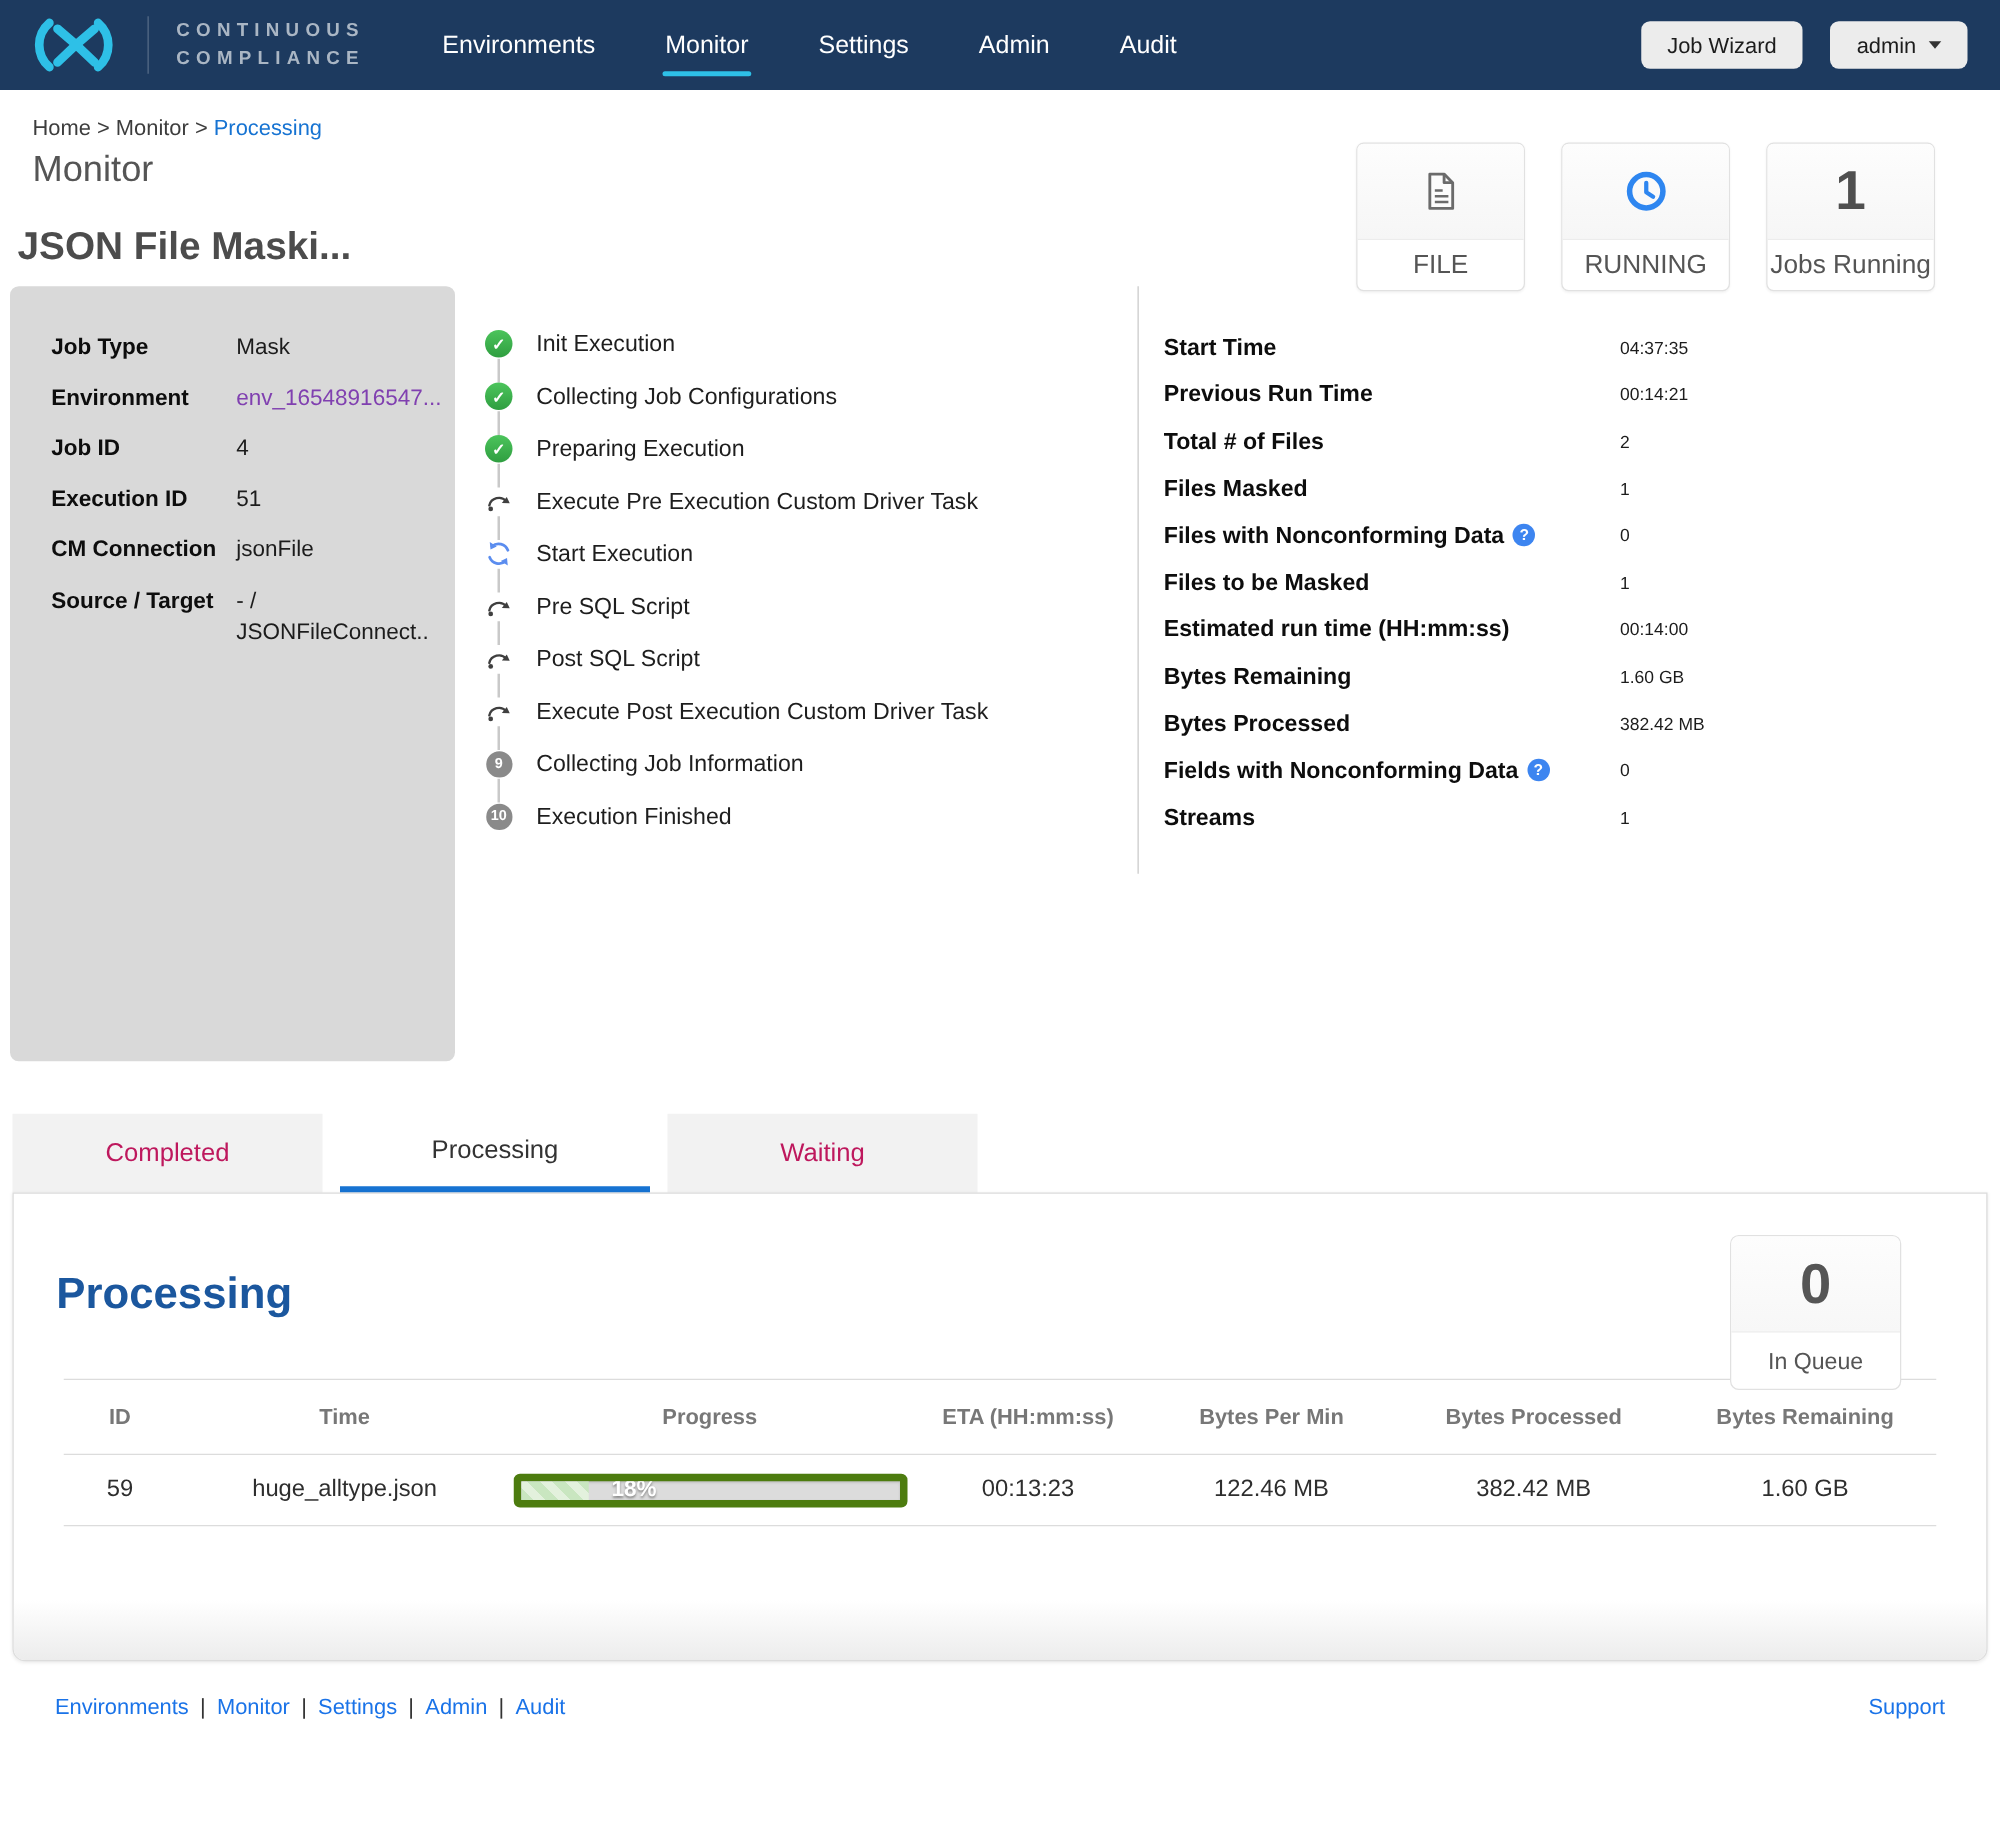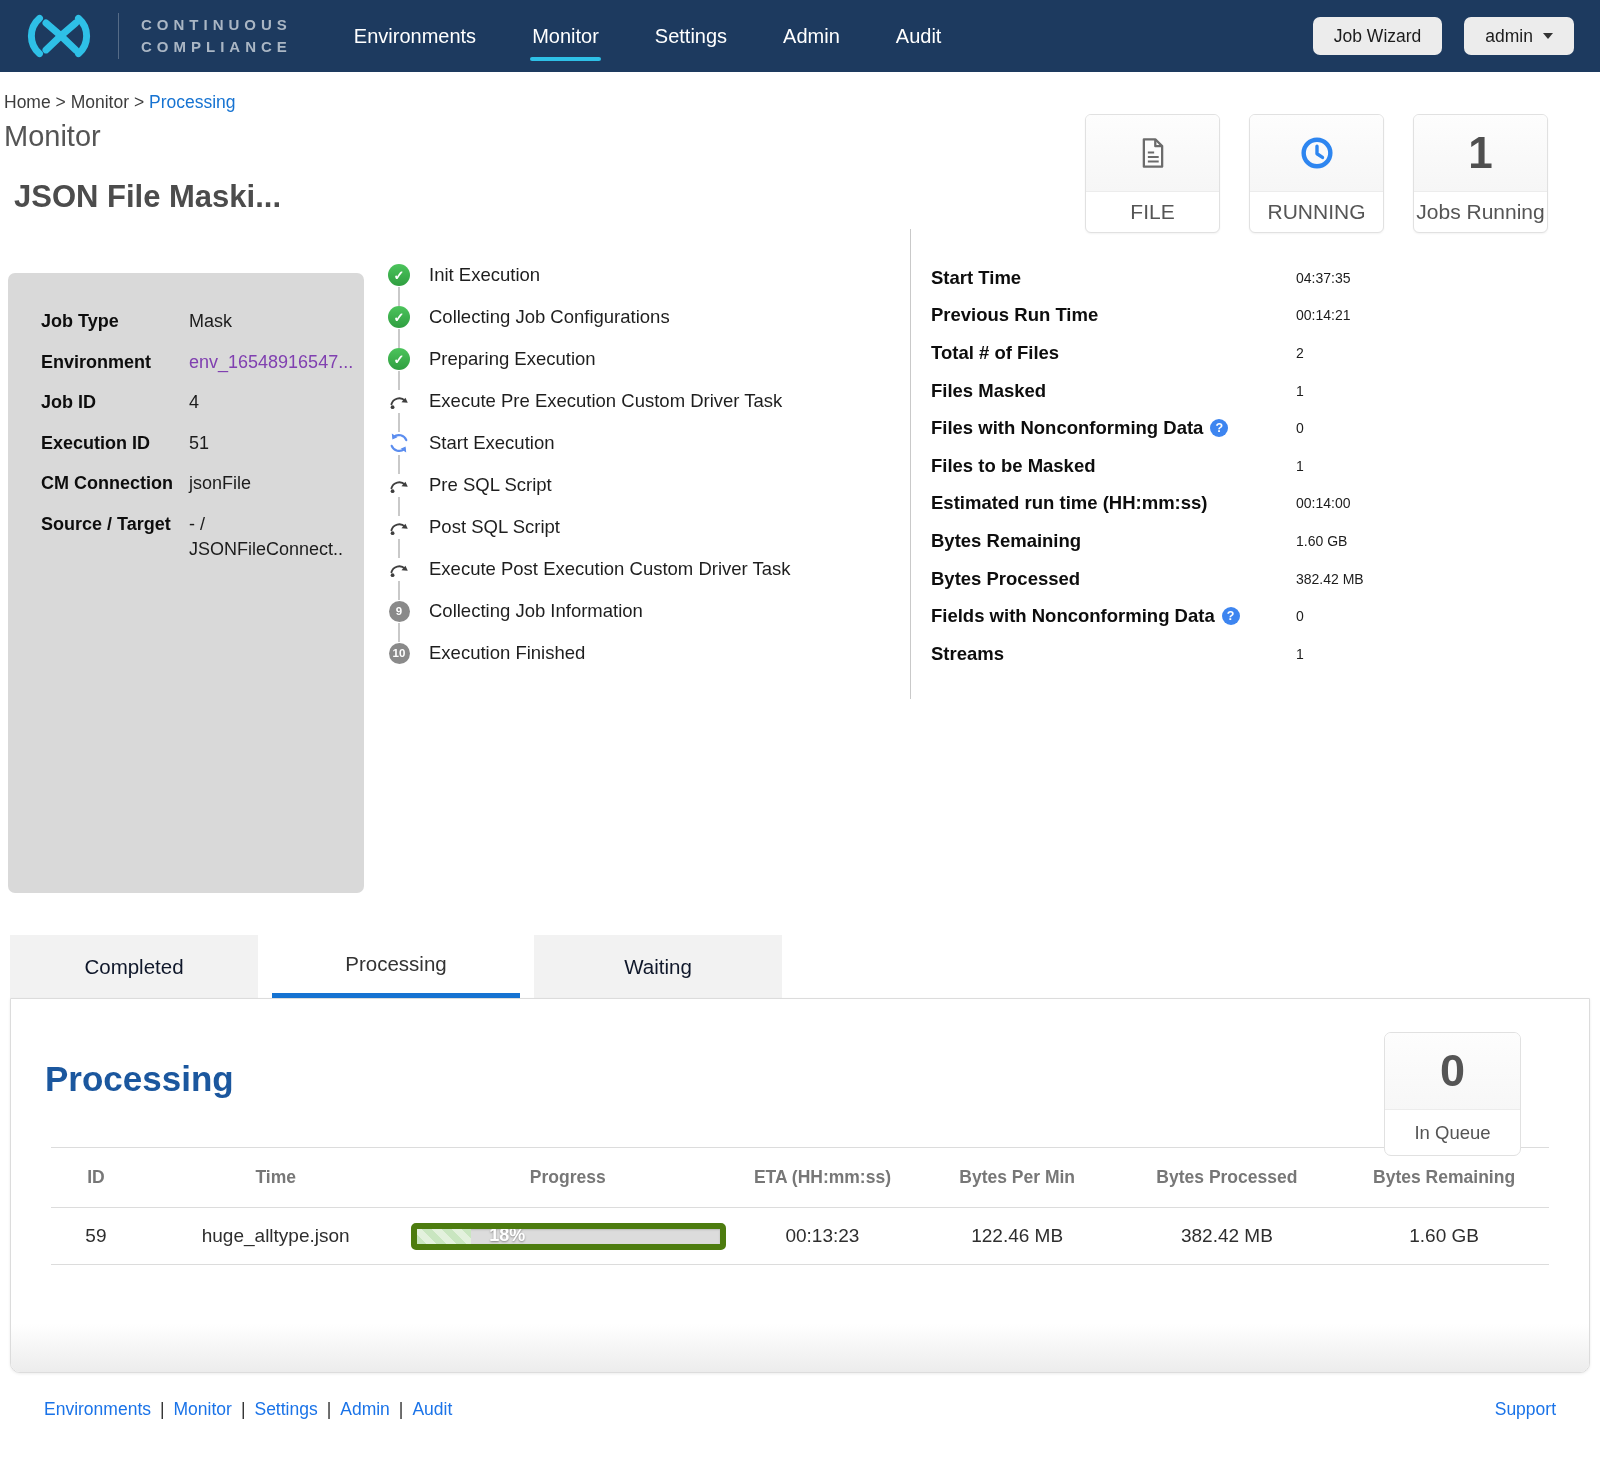--- a/index.html
+++ b/index.html
@@ -13,38 +13,38 @@
   .brand { margin-left:22px; color:#aab6c4; font-size:15px; letter-spacing:5px; font-weight:600; line-height:1.5; }
   .nav-items { display:flex; margin-left:62px; gap:56px; }
   .nav-item { color:#fff; font-size:20px; position:relative; cursor:pointer; }
   .nav-item.active::after { content:""; position:absolute; left:-2px; right:-2px; bottom:-13px; height:4px; background:#2ec0e7; border-radius:2px; }
   .nav-spacer { flex:1; }
   .nav-btn { background:#ececec; border:none; border-radius:7px; height:38px; padding:0 21px; font-size:17.5px; color:#1c1c1c; font-family:inherit; display:flex; align-items:center; gap:10px; cursor:pointer; }
   .nav-btn + .nav-btn { margin-left:22px; }
   .caret { width:0; height:0; border-left:5.5px solid transparent; border-right:5.5px solid transparent; border-top:6.5px solid #333; display:inline-block; }
 
   
-  .crumb-wrap { padding:20px 4px 0; }
+  .crumb-wrap { padding:20px 26px 0; }
   .crumb { font-size:17.5px; color:#3d3d3d; }
   .crumb a { color:#1673d2; text-decoration:none; cursor:pointer; }
   .page-title { font-size:29px; color:#555; font-weight:400; margin-top:7px; }
 
   
   .cards { position:absolute; top:114px; right:52px; display:flex; gap:29px; }
   .scard { width:135px; height:119px; background:#fff; border:1px solid #e1e1e1; border-radius:6px; box-shadow:0 1px 2px rgba(0,0,0,.05); display:flex; flex-direction:column; overflow:hidden; cursor:pointer; }
   .scard-top { flex:1; display:flex; align-items:center; justify-content:center; border-bottom:1px solid #ececec; background:linear-gradient(#fdfdfd,#f6f6f6); }
   .scard-label { height:40px; display:flex; align-items:center; justify-content:center; font-size:21px; color:#555; }
   .big-num { font-size:44px; font-weight:bold; color:#4f4f4f; }
 
   
   .job-title { margin:26px 14px 14px; font-size:31px; font-weight:bold; color:#4c4c4c; }
 
   
   .main { display:flex; margin:0 8px; }
-  .job-panel { width:356px; height:620px; background:#d9d9d9; border-radius:7px; padding:36px 0 0 33px; flex:none;margin-top:44px; }
+  .job-panel { width:356px; height:620px; background:#d9d9d9; border-radius:7px; padding:36px 0 0 33px; flex:none; }
   .jrow { display:flex; margin-bottom:15px; font-size:18px; line-height:1.42; }
   .jrow .lbl { width:148px; padding-right:10px; font-weight:bold; color:#0d0d0d; }
   .jrow .val { width:172px; color:#1c1c1c; }
   .jrow .val.link { color:#8040b0; cursor:pointer; }
 
   .steps { width:546px; padding:25px 0 0 24px; flex:none; }
   .step { display:flex; align-items:center; gap:19px; height:42px; position:relative; }
   .step:not(:last-child)::after { content:""; position:absolute; left:10px; top:33px; height:19px; width:1.5px; background:#c9c9c9; }
   .step-ic { width:22px; height:22px; flex:none; display:flex; align-items:center; justify-content:center; position:relative; z-index:1; }
   .ic-done { width:22px; height:22px; border-radius:50%; background:linear-gradient(#4cc45c,#2f9e40); color:#fff; font-size:13px; font-weight:bold; display:flex; align-items:center; justify-content:center; }
@@ -52,21 +52,21 @@
   .step-label { font-size:18.5px; color:#1e1e1e; }
 
   .stats { flex:1; border-left:1px solid #c9c9c9; padding:30px 30px 26px 20px; align-self:flex-start; }
   .stat { position:relative; height:37.6px; display:flex; align-items:center; }
   .stat .slbl { font-size:18.5px; font-weight:bold; color:#0d0d0d; display:flex; align-items:center; }
   .stat .sval { position:absolute; left:365px; font-size:14px; color:#1c1c1c; }
   .help { width:18px; height:18px; border-radius:50%; background:#3d85f0; color:#fff; font-size:12.5px; font-weight:bold; display:inline-flex; align-items:center; justify-content:center; margin-left:7px; cursor:pointer; }
 
   
   .tabs { display:flex; gap:14px; margin:42px 0 0 10px; height:63px; }
-  .tab { width:248px; display:flex; align-items:center; justify-content:center; font-size:20.5px; background:#f2f2f2; color:#0f172a; cursor:pointer; }
+  .tab { width:248px; display:flex; align-items:center; justify-content:center; font-size:20.5px; background:#f2f2f2; color:#be185d; cursor:pointer; }
   .tab.active { background:#fff; color:#333; border-bottom:5px solid #1673d2; }
 
   
   .pcard { margin:0 10px; height:375px; background:#fff; border:1px solid #dcdcdc; border-radius:0 0 10px 10px; box-shadow:0 1px 3px rgba(0,0,0,.08); position:relative; overflow:hidden; }
   .ptitle { margin:60px 0 0 34px; font-size:35px; font-weight:bold; color:#1b579e; }
   .queue-card { position:absolute; top:33px; right:68px; width:137px; height:124px; border:1px solid #e1e1e1; border-radius:7px; background:#fff; display:flex; flex-direction:column; overflow:hidden; }
   .queue-val { flex:1; display:flex; align-items:center; justify-content:center; font-size:45px; font-weight:bold; color:#555; border-bottom:1px solid #ececec; background:linear-gradient(#fdfdfd,#f7f7f7); }
   .queue-lbl { height:45px; display:flex; align-items:center; justify-content:center; font-size:18.5px; color:#555; }
 
   .ptable { margin:48px 40px 0; }

